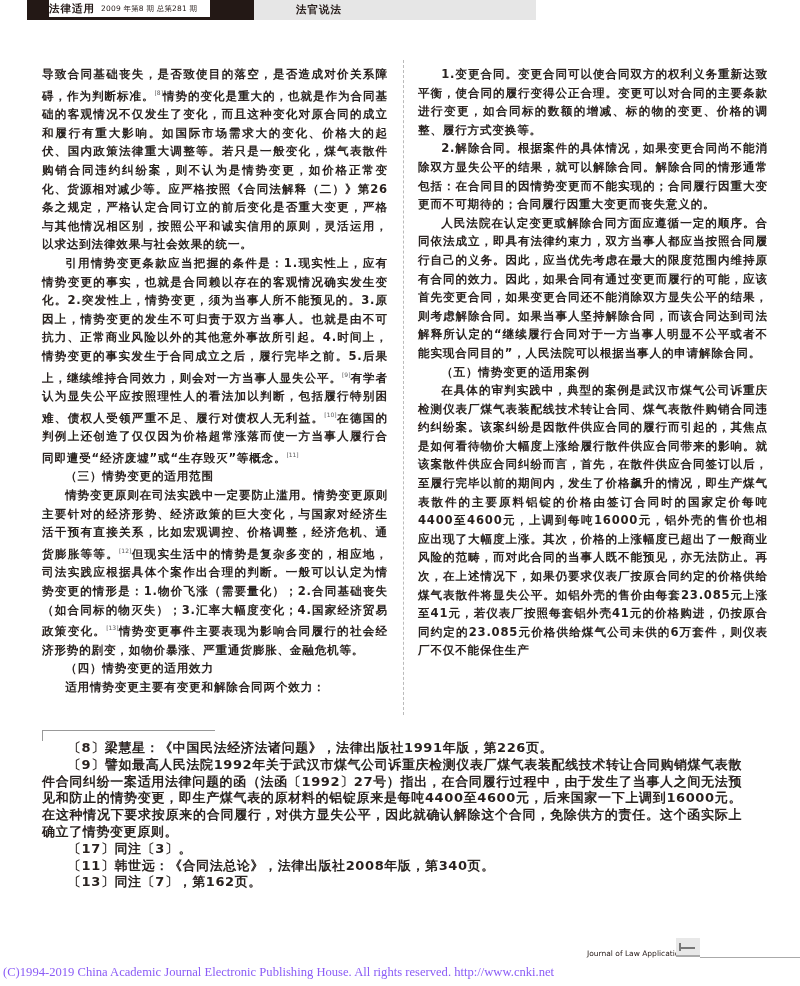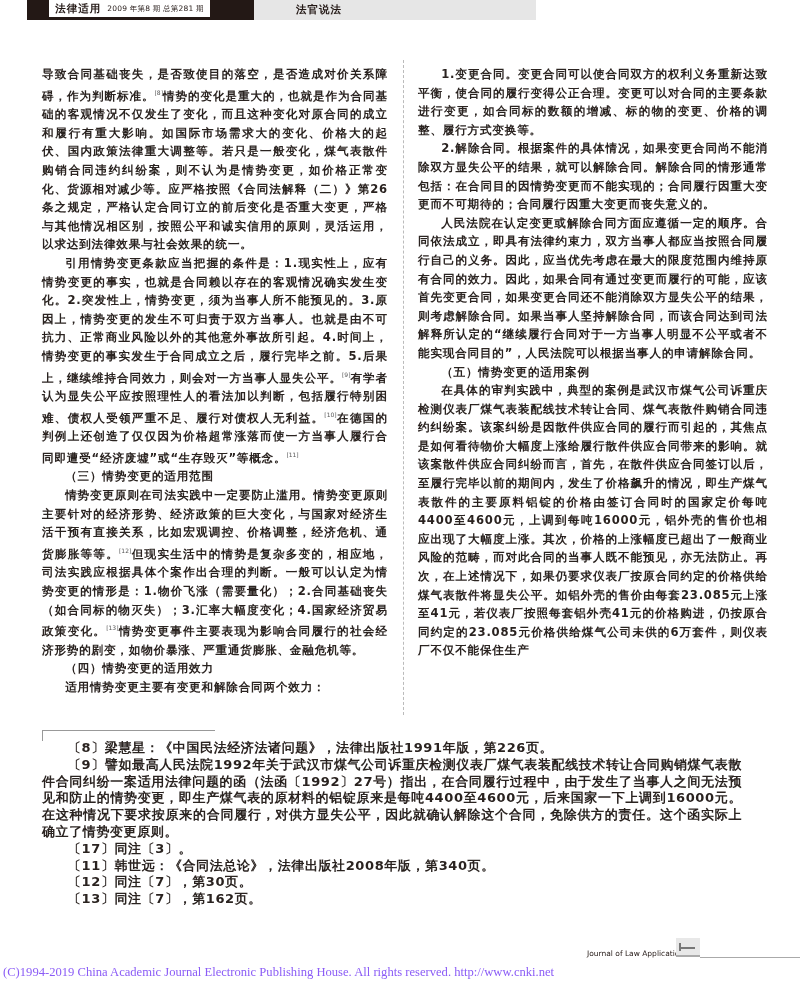--- a/index.html
+++ b/index.html
@@ -3,21 +3,21 @@
 <meta charset="utf-8">
 <style>
   html, body { margin: 0; padding: 0; background: #ffffff; }
   body { width: 800px; height: 986px; position: relative; overflow: hidden;
          font-family: "DejaVu Sans", sans-serif; color: #231815; }
 
   
   .hdr { position: absolute; top: 0; left: 27px; height: 20px; display: flex; }
   .hdr-left { width: 205px; height: 20px; background: #231815; position: relative; }
   .hdr-left-inner { position: absolute; left: 22px; top: 0; width: 161px; height: 17px;
-                    background: #ffffff; display: flex; align-items: center; justify-content: center;
+                    background: #ffffff; display: flex; align-items: center; justify-content: flex-start;
                     font-size: 9px; color: #231815; white-space: nowrap; }
   .hdr-left-inner .jname { font-size: 10.5px; font-weight: bold; margin-right: 6px; letter-spacing: 1px; }
   .hdr-left-inner .jissue { font-size: 7.5px; letter-spacing: 0.2px; }
   .hdr-mid { width: 22px; height: 20px; background: #231815; }
   .hdr-right { width: 240px; height: 20px; background: #e6e6e6; display: flex; align-items: center;
                padding-left: 42px; font-size: 10.5px; font-weight: bold; letter-spacing: 1px; }
 
   
   .col { position: absolute; top: 65px; font-size: 11.6px; line-height: 18.6px;
          text-align: justify; letter-spacing: 0.8px; font-weight: bold; color: #2a2320; }
@@ -83,21 +83,20 @@
   <p class="sec">（五）情势变更的适用案例</p>
   <p>在具体的审判实践中，典型的案例是武汉市煤气公司诉重庆检测仪表厂煤气表装配线技术转让合同、煤气表散件购销合同违约纠纷案。该案纠纷是因散件供应合同的履行而引起的，其焦点是如何看待物价大幅度上涨给履行散件供应合同带来的影响。就该案散件供应合同纠纷而言，首先，在散件供应合同签订以后，至履行完毕以前的期间内，发生了价格飙升的情况，即生产煤气表散件的主要原料铝锭的价格由签订合同时的国家定价每吨4400至4600元，上调到每吨16000元，铝外壳的售价也相应出现了大幅度上涨。其次，价格的上涨幅度已超出了一般商业风险的范畴，而对此合同的当事人既不能预见，亦无法防止。再次，在上述情况下，如果仍要求仪表厂按原合同约定的价格供给煤气表散件将显失公平。如铝外壳的售价由每套23.085元上涨至41元，若仪表厂按照每套铝外壳41元的价格购进，仍按原合同约定的23.085元价格供给煤气公司未供的6万套件，则仪表厂不仅不能保住生产</p>
 </div>
 
 <div class="fn-rule"></div>
 <div class="footnotes">
   <p>〔8〕梁慧星：《中国民法经济法诸问题》，法律出版社1991年版，第226页。</p>
   <p>〔9〕譬如最高人民法院1992年关于武汉市煤气公司诉重庆检测仪表厂煤气表装配线技术转让合同购销煤气表散件合同纠纷一案适用法律问题的函（法函〔1992〕27号）指出，在合同履行过程中，由于发生了当事人之间无法预见和防止的情势变更，即生产煤气表的原材料的铝锭原来是每吨4400至4600元，后来国家一下上调到16000元。在这种情况下要求按原来的合同履行，对供方显失公平，因此就确认解除这个合同，免除供方的责任。这个函实际上确立了情势变更原则。</p>
   <p>〔17〕同注〔3〕。</p>
   <p>〔11〕韩世远：《合同法总论》，法律出版社2008年版，第340页。</p>
-  <p>〔12〕同注〔7〕，第30页。</p>
   <p>〔13〕同注〔7〕，第162页。</p>
 </div>
 
 <div class="footer-journal">Journal of Law Application</div>
 <div class="footer-logo"></div>
 <div class="footer-rule"></div>
 <div class="page-num">47</div>
 <div class="copyright">(C)1994-2019 China Academic Journal Electronic Publishing House. All rights reserved.    http://www.cnki.net</div>
 
 </body></html>

